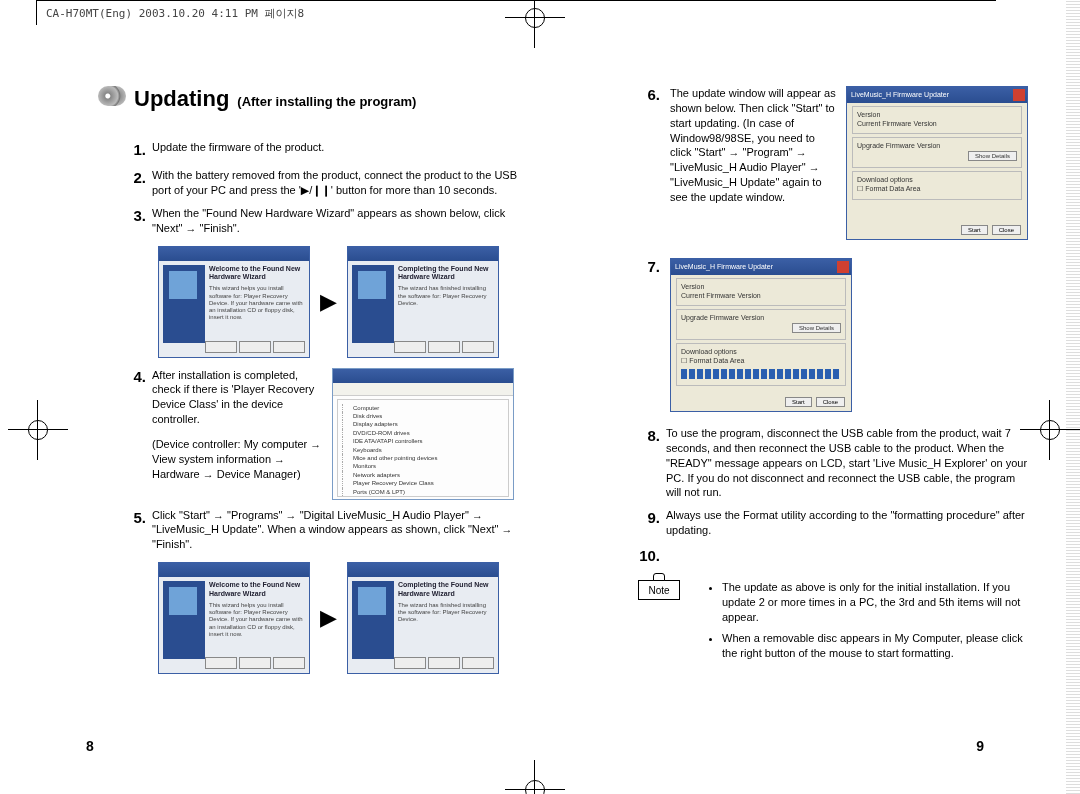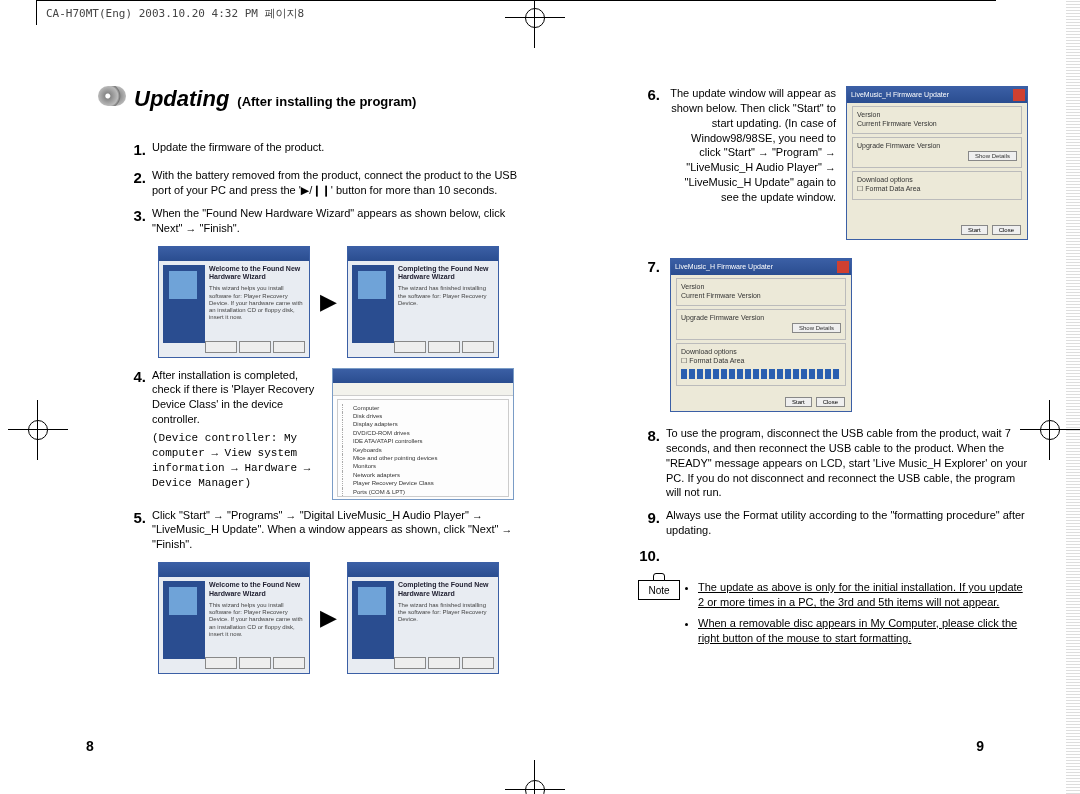--- a/index.html
+++ b/index.html
@@ -97,21 +97,20 @@
     margin-bottom: 28px;
   }
   .cd-icon {
     width: 28px; height: 20px;
     background: radial-gradient(circle at 35% 50%, #fff 2px,#888 3px,#bbb 10px,#777 12px,transparent 13px),radial-gradient(circle at 65% 50%, #fff 2px,#888 3px,#bbb 10px,#777 12px,transparent 13px);
     border-radius: 10px;
   }
   .title-main {
     font-size: 22px;
     font-weight: bold;
-    font-style: italic;
   }
   .title-sub {
     font-size: 13px;
     font-weight: bold;
   }
   .step {
     display: flex;
     align-items: flex-start;
     gap: 6px;
     margin: 8px 0 6px 26px;
@@ -230,21 +229,21 @@
     position:absolute; bottom:4px; right:6px;
   }
   .updater-box .foot .btnw{ margin-left:4px; }
   .progress {
     height: 10px;
     margin: 4px 0 0;
     background: repeating-linear-gradient(90deg,#2a5fb0 0px,#2a5fb0 6px,#ece9d8 6px,#ece9d8 8px);
   }
   .note-block {
     display: flex;
-    gap: 2px;
+    gap: 26px;
     margin-top: 14px;
     align-items: flex-start;
   }
   .note-tag {
     border: 1px solid #000;
     padding: 4px 4px 3px;
     font-size: 10px;
     text-align: center;
     position:relative;
     min-width:32px;
@@ -263,29 +262,29 @@
   .note-list li { margin-bottom: 6px; }
   .pgnum {
     position: absolute;
     bottom: 12px;
     font-size: 14px;
     font-weight: bold;
   }
   .pgnum.left { left: 48px; }
   .pgnum.right { right: 48px; }
   .right-top-step { display:flex; gap:10px; }
-  .right-top-step .txt{ flex:1; line-height:1.35;text-align:right;}
+  .right-top-step .txt{ flex:1; line-height:1.35;}
 </style>
 </head>
 <body>
 
 <div class="side-stripe"></div>
 <div class="crop-top-left"></div>
 <div class="crop-top-right"></div>
-<div class="top-header">CA-H70MT(Eng)  2003.10.20  4:32 PM  페이지8</div>
+<div class="top-header">CA-H70MT(Eng)  2003.10.20  4:11 PM  페이지8</div>
 
 <div class="cross cross-top">
     <div class="ring"></div>
   </div>
 <div class="cross cross-bottom">
     <div class="ring"></div>
   </div>
 <div class="cross cross-left">
     <div class="ring"></div>
   </div>
@@ -343,21 +342,21 @@
             <div class="b"></div>
           </div>
       </div>
     </div>
 
     <div class="step4-row">
       <div style="display:flex;gap:6px;">
         <span class="step-num">4.</span>
         <div class="step4-text">
           <div>After installation is completed, check if there is 'Player Recovery Device Class' in the device controller.</div>
-          <div style="margin-top:4px;font-family:Liberation Mono, monospace;">(Device controller: My computer → View system information → Hardware → Device Manager)</div>
+          <div style="margin-top:10px;">(Device controller: My computer → View system information → Hardware → Device Manager)</div>
         </div>
       </div>
       <div class="dev-box">
         <div class="bar"></div>
         <div class="tool"></div>
         <div class="tree">
           <div>Computer</div>
           <div>Disk drives</div>
           <div>Display adapters</div>
           <div>DVD/CD-ROM drives</div>
@@ -459,21 +458,21 @@
     <div class="step" style="margin-left:0;">
       <span class="step-num">9.</span>
       <span class="step-text">Always use the Format utility according to the "formatting procedure" after updating.</span>
     </div>
     <div class="step" style="margin-left:0;gap:12px;">
       <span class="step-num">10.</span>
     </div>
 
     <div class="note-block">
       <div class="note-tag">Note</div>
-      <ul class="note-list" style="padding-left:16px;margin:0;text-decoration:underline;">
+      <ul class="note-list" style="padding-left:16px;margin:0;">
         <li>The update as above is only for the initial installation. If you update 2 or more times in a PC, the 3rd and 5th items will not appear.</li>
         <li>When a removable disc appears in My Computer, please click the right button of the mouse to start formatting.</li>
       </ul>
     </div>
   </div>
 
   <div class="pgnum left">8</div>
   <div class="pgnum right">9</div>
 </div>
 

